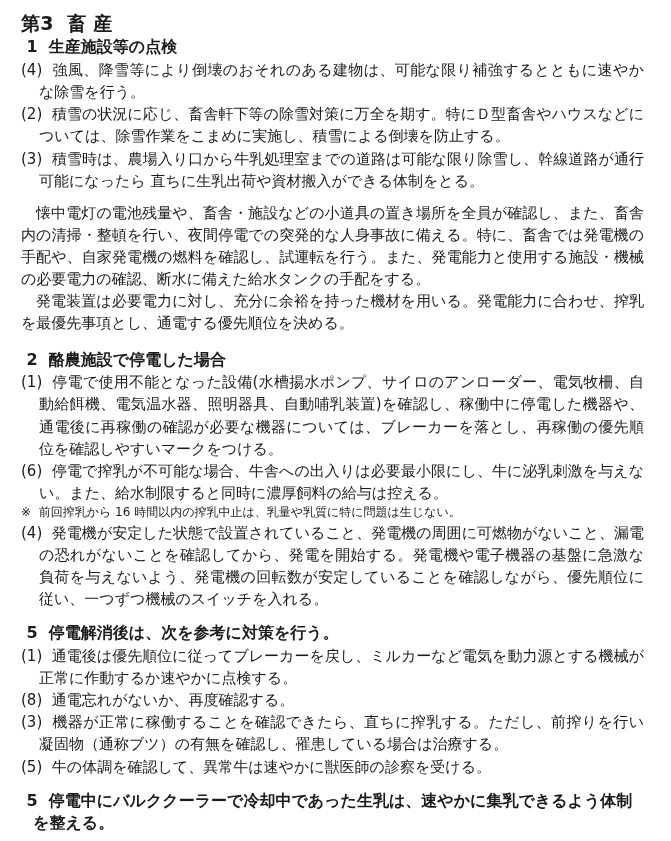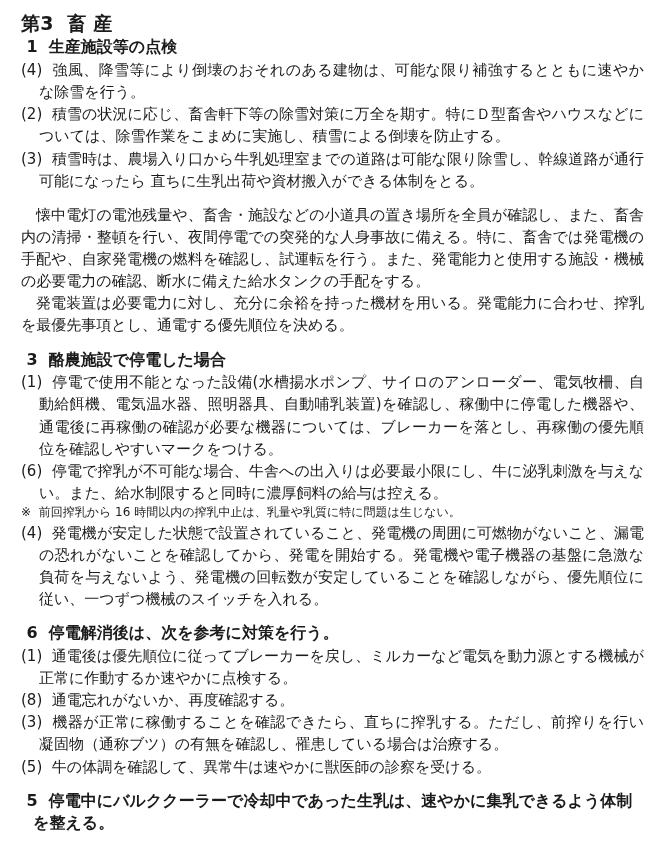--- a/index.html
+++ b/index.html
@@ -69,20 +69,21 @@
 
   
   .body-para {
     font-size: 15px;
     line-height: 1.475;
     margin: 0;
     text-indent: 15px;
     white-space: pre-wrap;
     text-align: justify;
     text-justify: inter-character;
+    font-family: Liberation Mono, monospace;
   }
 
   .block { margin: 0; }
   .gap-md { height: 12px; }
 </style>
 </head>
 <body>
 
 <div class="page">
 
@@ -98,31 +99,31 @@
   <div class="gap-md"></div>
 
   <div class="block">
     <p class="body-para">懐中電灯の電池残量や、畜舎・施設などの小道具の置き場所を全員が確認し、また、畜舎内の清掃・整頓を行い、夜間停電での突発的な人身事故に備える。特に、畜舎では発電機の手配や、自家発電機の燃料を確認し、試運転を行う。また、発電能力と使用する施設・機械の必要電力の確認、断水に備えた給水タンクの手配をする。</p>
     <p class="body-para">発電装置は必要電力に対し、充分に余裕を持った機材を用いる。発電能力に合わせ、搾乳を最優先事項とし、通電する優先順位を決める。</p>
   </div>
 
   <div class="gap-md"></div>
 
   <div class="block">
-    <h2 class="sec-head"> 3  酪農施設で停電した場合</h2>
+    <h2 class="sec-head"> 2  酪農施設で停電した場合</h2>
     <p class="item">(1)  停電で使用不能となった設備(水槽揚水ポンプ、サイロのアンローダー、電気牧柵、自動給餌機、電気温水器、照明器具、自動哺乳装置)を確認し、稼働中に停電した機器や、通電後に再稼働の確認が必要な機器については、ブレーカーを落とし、再稼働の優先順位を確認しやすいマークをつける。</p>
     <p class="item">(6)  停電で搾乳が不可能な場合、牛舎への出入りは必要最小限にし、牛に泌乳刺激を与えない。また、給水制限すると同時に濃厚飼料の給与は控える。</p>
     <p class="note">※  前回搾乳から 16 時間以内の搾乳中止は、乳量や乳質に特に問題は生じない。</p>
     <p class="item">(4)  発電機が安定した状態で設置されていること、発電機の周囲に可燃物がないこと、漏電の恐れがないことを確認してから、発電を開始する。発電機や電子機器の基盤に急激な負荷を与えないよう、発電機の回転数が安定していることを確認しながら、優先順位に従い、一つずつ機械のスイッチを入れる。</p>
   </div>
 
   <div class="gap-md"></div>
 
   <div class="block">
-    <h2 class="sec-head"> 6  停電解消後は、次を参考に対策を行う。</h2>
+    <h2 class="sec-head"> 5  停電解消後は、次を参考に対策を行う。</h2>
     <p class="item">(1)  通電後は優先順位に従ってブレーカーを戻し、ミルカーなど電気を動力源とする機械が正常に作動するか速やかに点検する。</p>
     <p class="item">(8)  通電忘れがないか、再度確認する。</p>
     <p class="item">(3)  機器が正常に稼働することを確認できたら、直ちに搾乳する。ただし、前搾りを行い凝固物（通称ブツ）の有無を確認し、罹患している場合は治療する。</p>
     <p class="item">(5)  牛の体調を確認して、異常牛は速やかに獣医師の診察を受ける。</p>
   </div>
 
   <div class="gap-md"></div>
 
   <div class="block">
     <h2 class="sec-head wrap-ind"> 5  停電中にバルククーラーで冷却中であった生乳は、速やかに集乳できるよう体制を整える。</h2>

